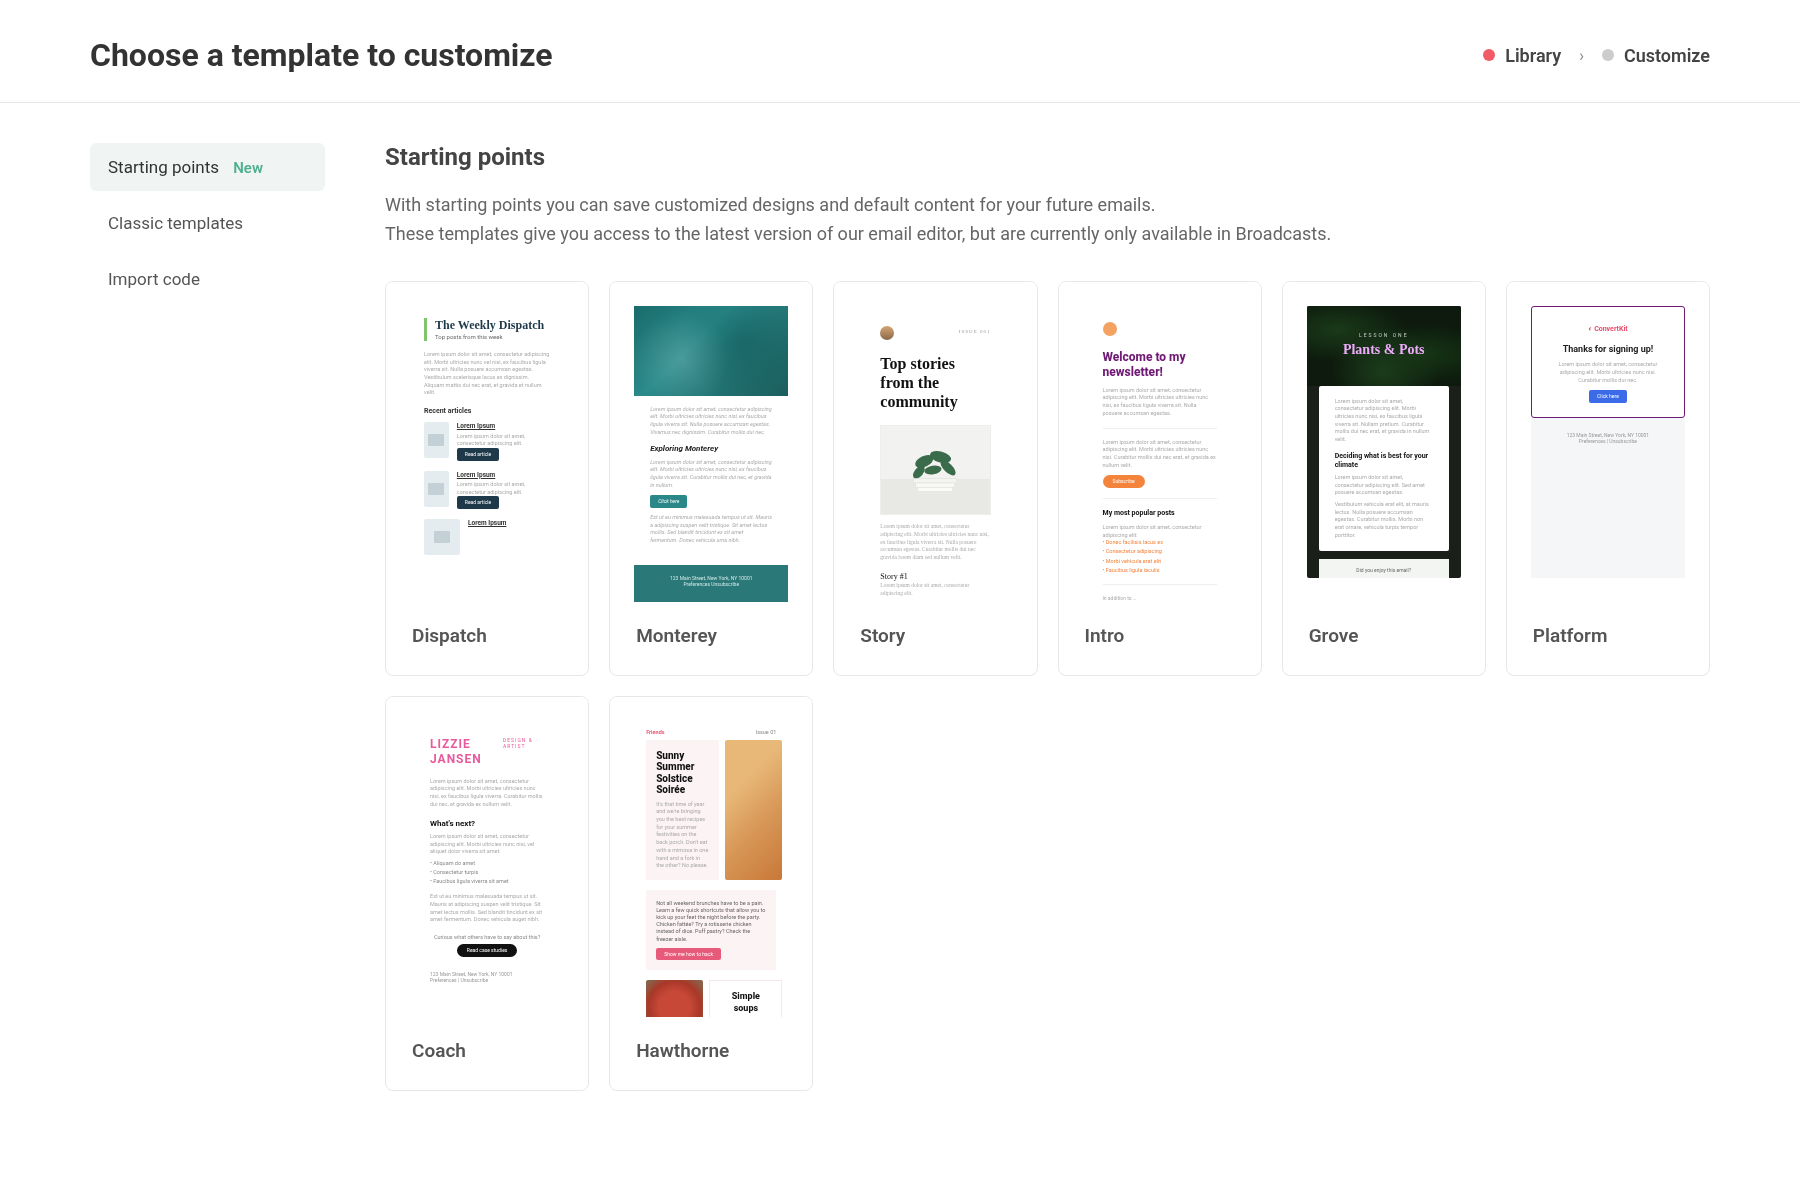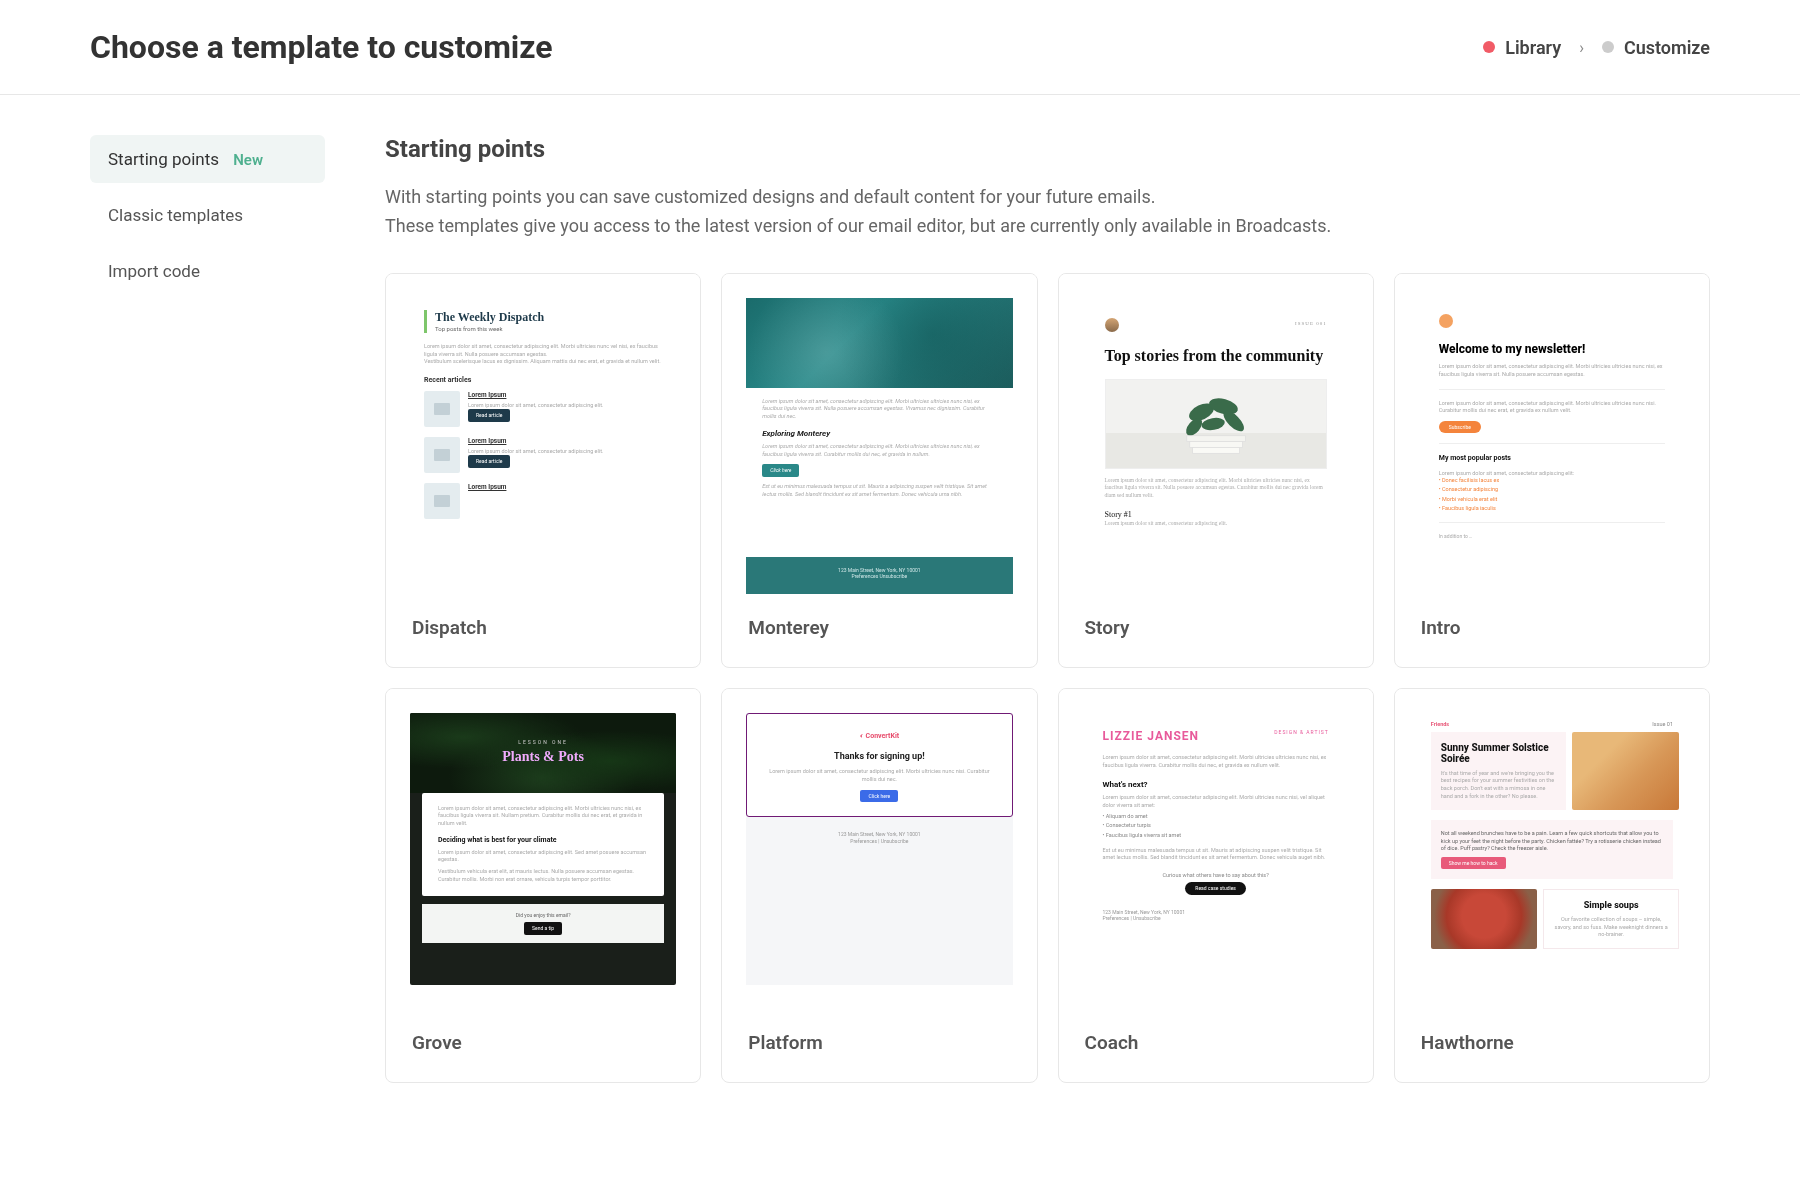--- a/index.html
+++ b/index.html
@@ -6,21 +6,21 @@
   body {
     font-family: -apple-system, BlinkMacSystemFont, "Segoe UI", Roboto, sans-serif;
     background: #fff;
     color: #333;
     width: 1800px;
   }
   .header {
     display: flex;
     justify-content: space-between;
     align-items: center;
-    padding: 28px 90px 28px 90px;
+    padding: 36px 90px 28px 90px;
     border-bottom: 1px solid #e7e7e7;
     gap: 8px;
   }
   .page-title {
     font-size: 32px;
     font-weight: 700;
     color: #333;
   }
   .breadcrumb {
     display: flex;
@@ -81,21 +81,21 @@
     margin-bottom: 20px;
   }
   .section-desc {
     font-size: 18px;
     color: #666;
     line-height: 1.6;
     margin-bottom: 32px;
   }
   .grid {
     display: grid;
-    grid-template-columns: repeat(4, 1fr);
+    grid-template-columns: repeat(6, 1fr);
     gap: 20px;
   }
   .card {
     border: 1px solid #e7e7e7;
     border-radius: 8px;
     overflow: hidden;
     cursor: pointer;
     background: #fff;
   }
   .preview {
@@ -153,21 +153,21 @@
   .story .top { display:flex; justify-content:space-between; align-items:center; margin-bottom:14px;}
   .story .avatar { width:14px;height:14px;border-radius:50%;background:linear-gradient(#d4a574,#8a6a4a); }
   .story .date { font-size:5px; letter-spacing:1px; color:#999; }
   .story h1 { font-size:16px; font-weight:700; color:#111; line-height:1.2; margin-bottom:14px; }
   .story .img { height:90px; background:linear-gradient(to bottom,#f2f2f0 0%,#f2f2f0 60%,#e8e8e4 60%); position:relative; border:1px solid #eee;}
   .story .h2 { font-size:8px; font-weight:400; color:#111; margin-top:10px; }
 
   
   .intro { padding:16px 20px; }
   .intro .odot { width:14px;height:14px;border-radius:50%;background:#f4a261;margin-bottom:14px; }
-  .intro h1 { font-size:12px; font-weight:800; color:#000000; margin-bottom:6px; }
+  .intro h1 { font-size:12px; font-weight:800; color:#701a75; margin-bottom:6px; }
   .intro .obtn { background:#f4843c; border-radius:10px; padding:3px 10px; }
   .intro hr { border:none; border-top:1px solid #eee; margin:10px 0; }
   .intro .h2 { font-size:7px; font-weight:700; color:#111; margin-bottom:6px; }
   .intro ul { list-style:none; padding:0; margin:0; }
   .intro li { color:#f4843c; font-size:5.5px; margin-bottom:2px; }
   .intro li::before { content:"• "; }
 
   
   .grove { background:#1a1f1a; padding:0; color:#ddd; height:100%; border-radius:2px; overflow:hidden;}
   .grove .hero { height:80px; background:#0d1a0d; position:relative; display:flex;align-items:center;justify-content:center;flex-direction:column; }

